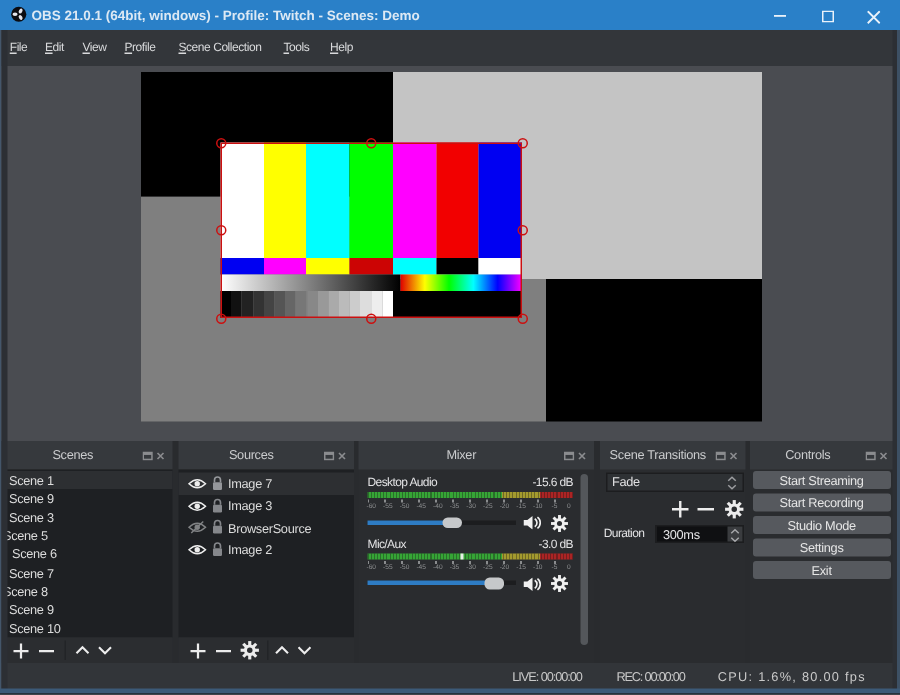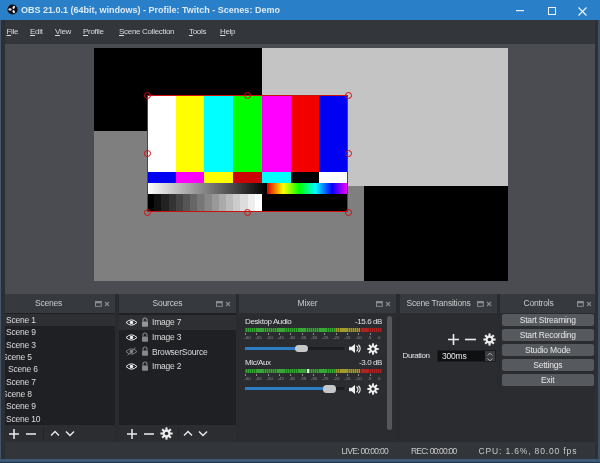--- a/index.html
+++ b/index.html
@@ -394,20 +394,26 @@
   <div class="phead abs">
       <div class="ptitle">Scene Transitions</div>
     <svg class="pico" style="right:13px;top:6.5px" width="7" height="6">
         <rect x="0.5" y="0.5" width="5.8" height="4.8" fill="none" stroke="#8b8c8f"></rect>
         <rect x="0.5" y="0.5" width="5.8" height="1.8" fill="#8b8c8f"></rect>
       </svg>
     <svg class="pico" style="right:4px;top:6.5px" width="6" height="6">
         <path d="M1 1 L5 5 M5 1 L1 5" stroke="#8b8c8f" stroke-width="1.1"></path>
       </svg>
   </div>
+  <div class="combo abs" style="left:4px;top:20.5px;width:92px;height:13px">
+    <div style="font-size:8.5px;letter-spacing:-0.2px;color:#e2e2e4;line-height:11px;padding-left:3px">Fade</div>
+    <svg class="abs" style="right:3px;top:1.5px" width="8" height="10">
+        <path d="M1.5 3.5 L4 1.2 L6.5 3.5 M1.5 6.5 L4 8.8 L6.5 6.5" fill="none" stroke="#9c9da0" stroke-width="1"></path>
+      </svg>
+  </div>
   <svg class="abs" style="left:47px;top:38.5px" width="13" height="13">
       <path d="M6.5 1 V12 M1 6.5 H12" stroke="#ececec" stroke-width="1.6"></path>
     </svg>
   <svg class="abs" style="left:64px;top:38.5px" width="13" height="13">
       <path d="M1 6.5 H12" stroke="#ececec" stroke-width="1.6"></path>
     </svg>
   <svg class="abs" style="left:83px;top:38.5px" width="13" height="13" viewBox="0 0 20 20">
       <g fill="#ececec">
         <circle cx="10" cy="10" r="6"></circle>
         <rect x="8.4" y="0.6" width="3.2" height="4.5"></rect>

